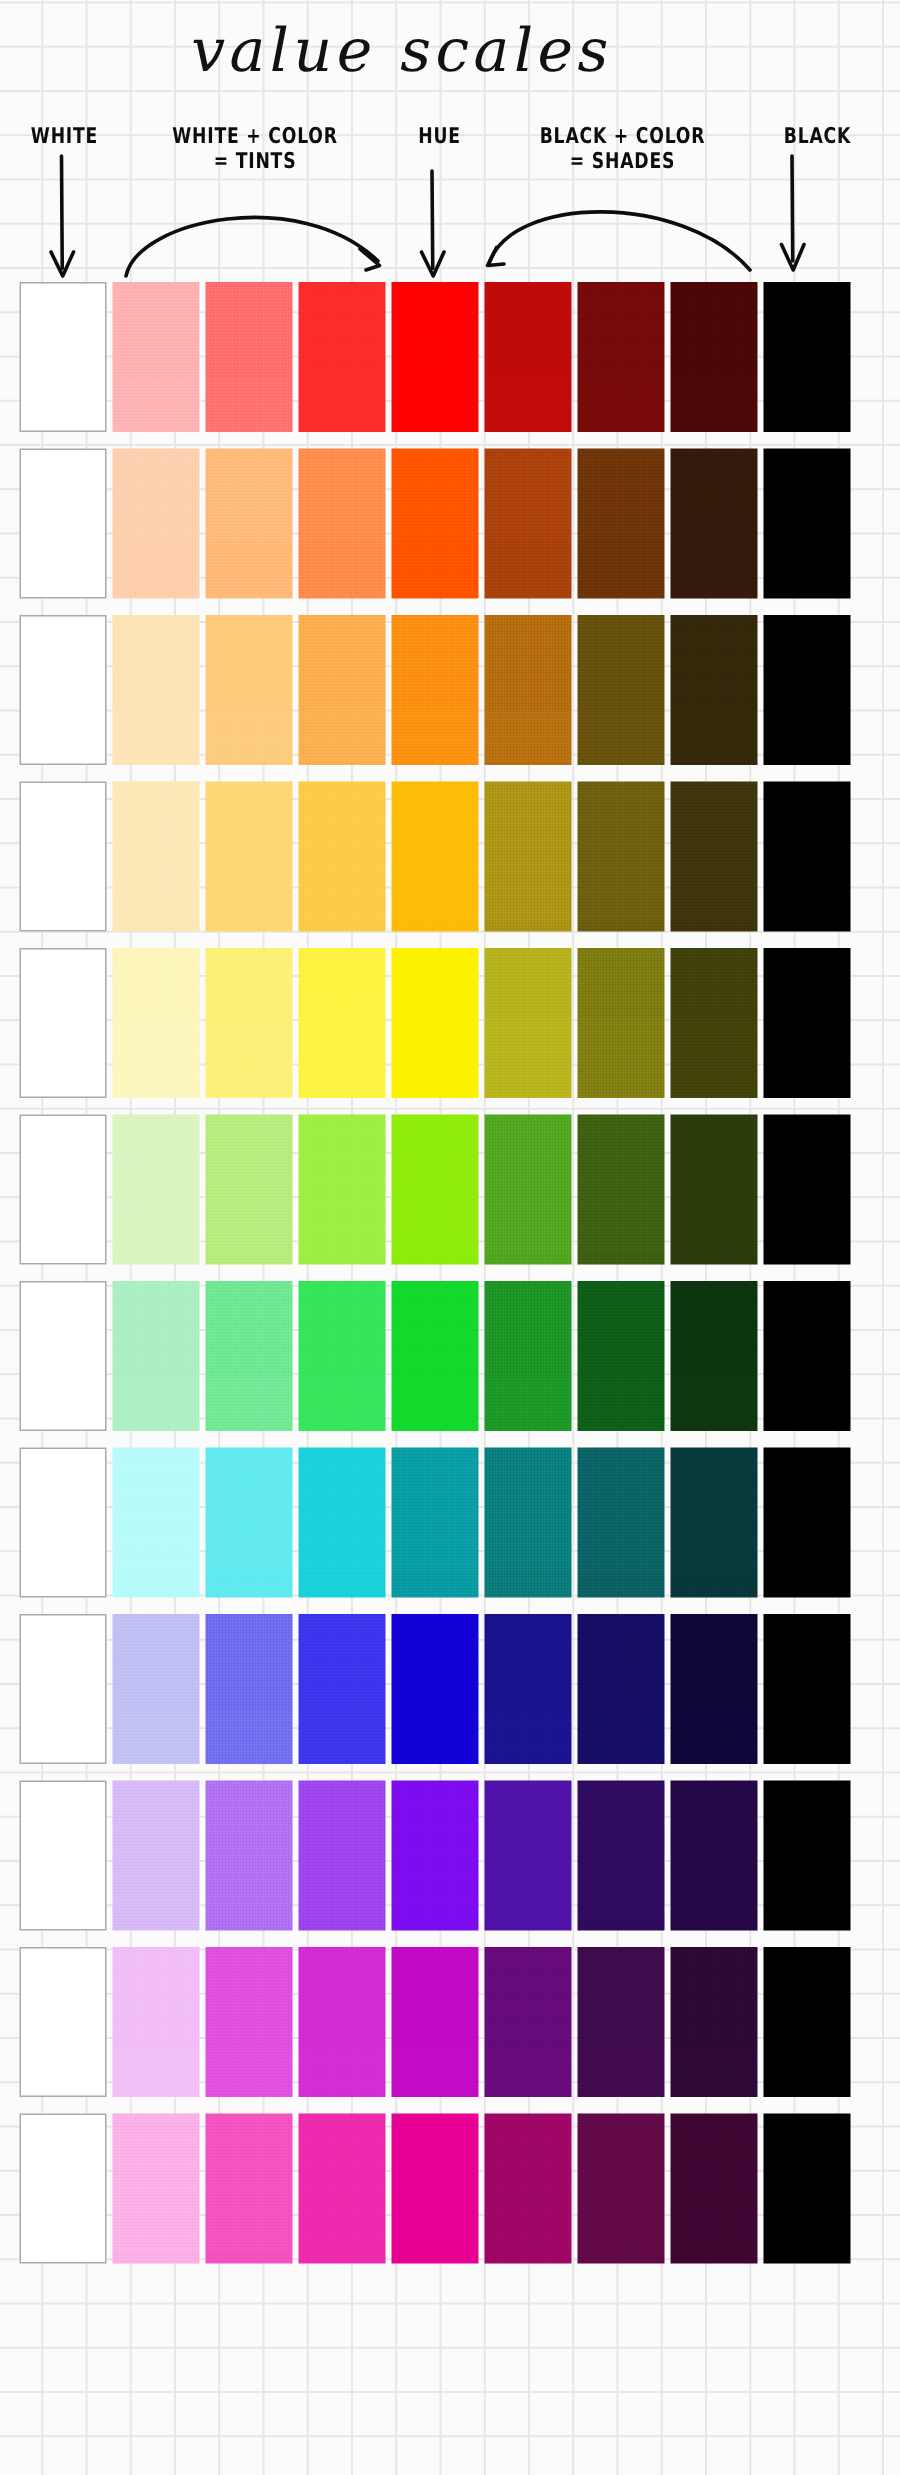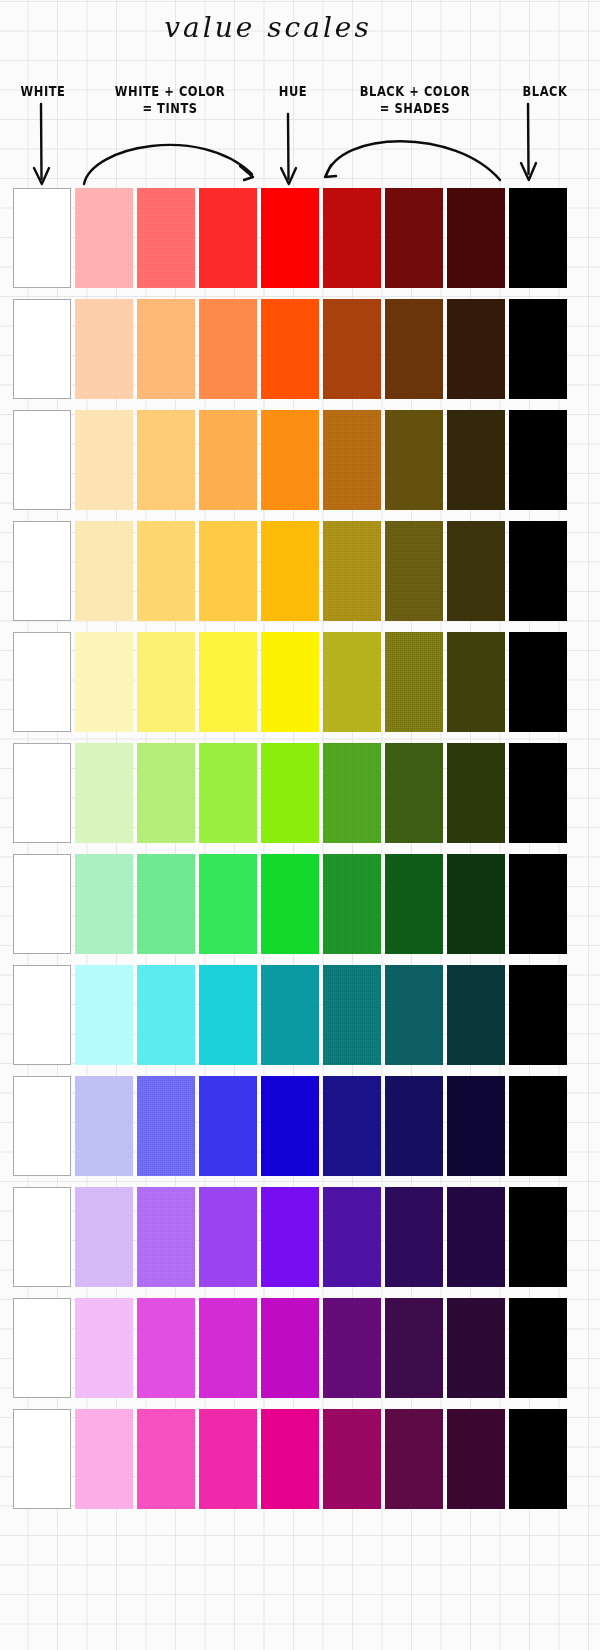--- a/index.html
+++ b/index.html
@@ -29,21 +29,21 @@
 
   
   #title {
     position: absolute;
     top: 14px;
     left: 0;
     width: 536px;
     text-align: center;
     font-family: "DejaVu Serif", serif;
     font-style: italic;
-    font-size: 28px;
+    font-size: 40px;
     font-weight: 400;
     letter-spacing: 3px;
     color: #111111;
     line-height: 1;
     white-space: nowrap;
   }
 
   
   #annotations {
     position: absolute;

